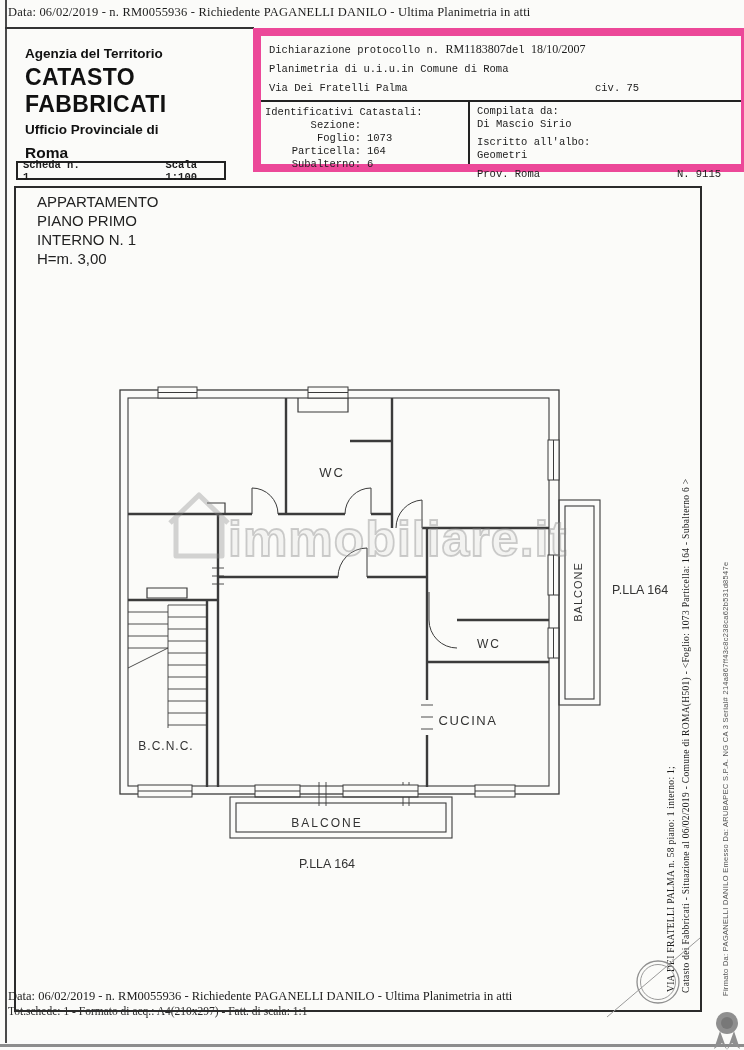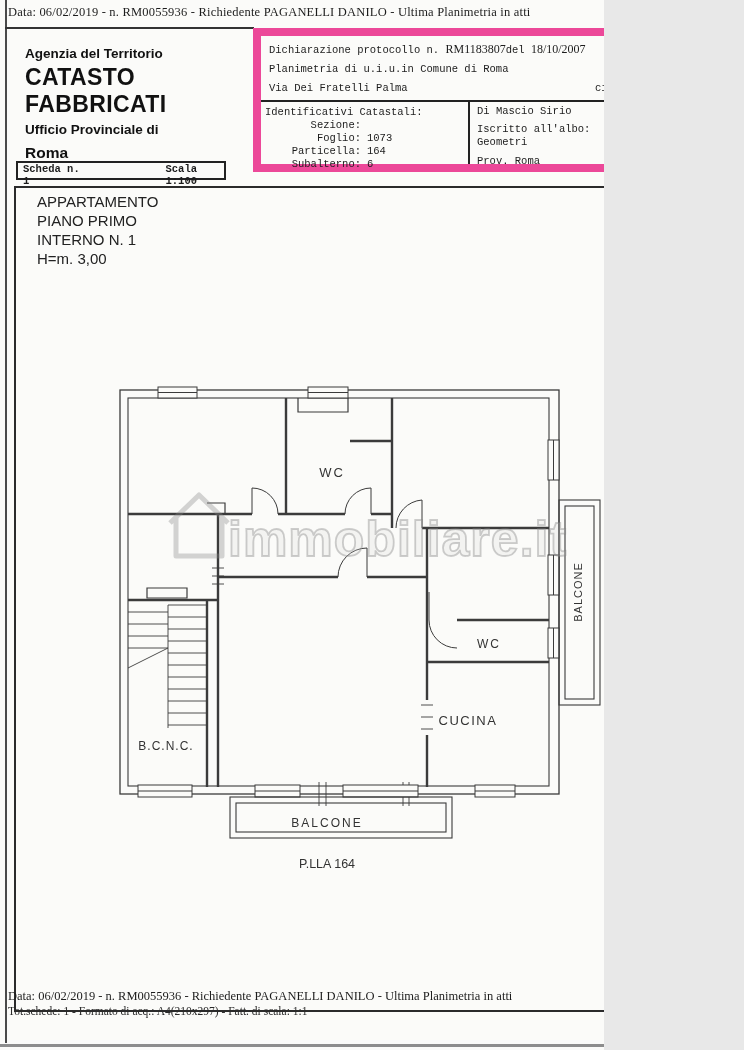--- a/index.html
+++ b/index.html
@@ -1,33 +1,33 @@
 <!DOCTYPE html>
 <html><head>
 <meta charset="utf-8">
 <style>
   html,body{margin:0;padding:0;background:#e8e8e8;}
-  #page{position:relative;width:604px;height:1050px;background:#fbfbf9;overflow:hidden;
+  #page{position:relative;width:744px;height:1050px;background:#fbfbf9;overflow:hidden;
         font-family:"Liberation Sans","DejaVu Sans",sans-serif;color:#1c1c1c;}
   .serif{font-family:"Liberation Serif","DejaVu Serif",serif;}
   .mono{font-family:"Liberation Mono","DejaVu Sans Mono",monospace;}
 
   .edge-left{position:absolute;left:5px;top:0;width:2px;height:1043px;background:#4a4a4a;}
   .edge-bottom{position:absolute;left:0;top:1044px;width:744px;height:3px;background:#8d8d8d;}
   .top-header{position:absolute;left:8px;top:5px;font-size:12.5px;letter-spacing:.2px;white-space:nowrap;}
   .top-rule{position:absolute;left:5px;top:27px;width:249px;height:2px;background:#333;}
 
   .agency{position:absolute;left:25px;top:46px;width:205px;text-align:left;font-weight:bold;color:#111;}
   .agency .a1{font-size:13.5px;}
   .agency .a2{font-size:23px;margin-top:3px;letter-spacing:.4px;}
   .agency .a3{font-size:13.5px;margin-top:4px;}
   .agency .a4{font-size:15.5px;margin-top:7px;}
 
   .scheda-box{position:absolute;left:16px;top:161px;width:206px;height:15px;border:2px solid #222;
-              display:flex;align-items:flex-start;font-size:10.5px;font-weight:bold;}
+              display:flex;align-items:center;font-size:10.5px;font-weight:bold;}
   .scheda-box .s1{margin-left:5px;}
   .scheda-box .s2{margin-left:84px;}
 
   .decl-box{position:absolute;left:253px;top:28px;width:480px;height:128px;border:8px solid #ec4899;
             font-size:10.5px;line-height:13px;}
   .decl-top{position:absolute;left:8px;top:7px;right:6px;}
   .decl-row{position:relative;margin-bottom:6px;white-space:nowrap;}
   .decl-num{font-family:"Liberation Serif","DejaVu Serif",serif;font-size:12px;}
   .civ{position:absolute;left:326px;top:0;}
   .decl-divider{position:absolute;left:0;top:64px;width:100%;height:1.5px;background:#222;}
@@ -115,20 +115,21 @@
       <div class="cat-row">
         <span class="cat-label">Particella:</span>
         <span class="cat-value">164</span>
       </div>
       <div class="cat-row">
         <span class="cat-label">Subalterno:</span>
         <span class="cat-value">6</span>
       </div>
     </div>
     <div class="decl-right">
+      <div>Compilata da:</div>
       <div>Di Mascio Sirio</div>
       <div class="gap"></div>
       <div>Iscritto all'albo:</div>
       <div>Geometri</div>
       <div class="prov-row">
         <span>Prov. Roma</span>
         <span class="prov-n">N. 9115</span>
       </div>
     </div>
   </div>

